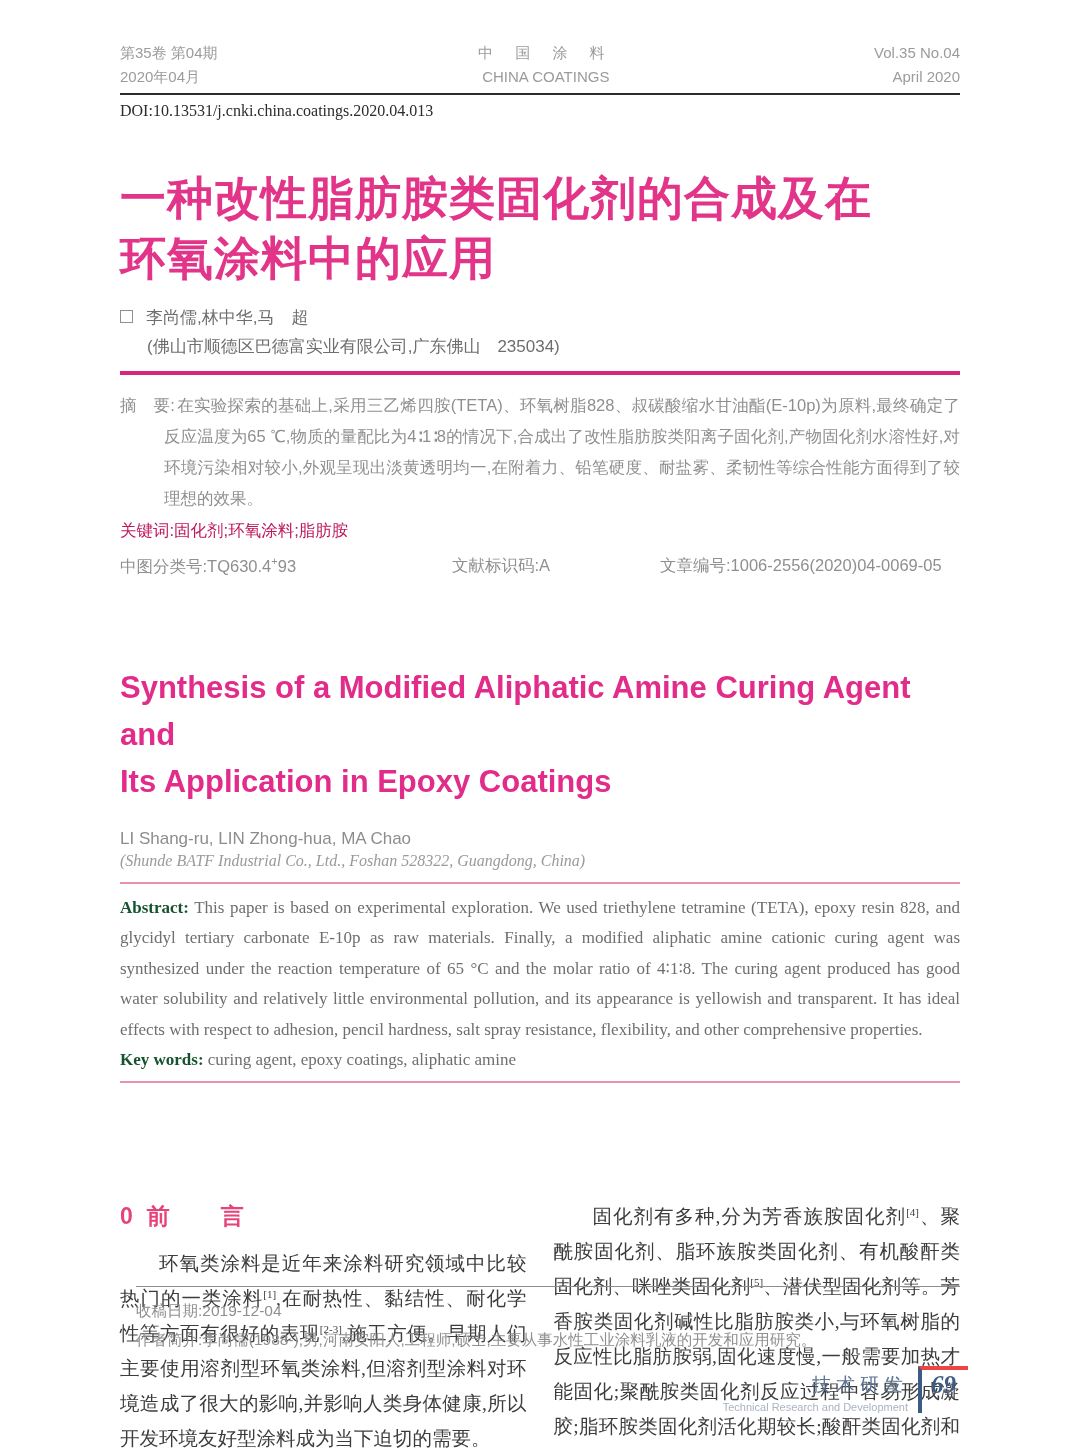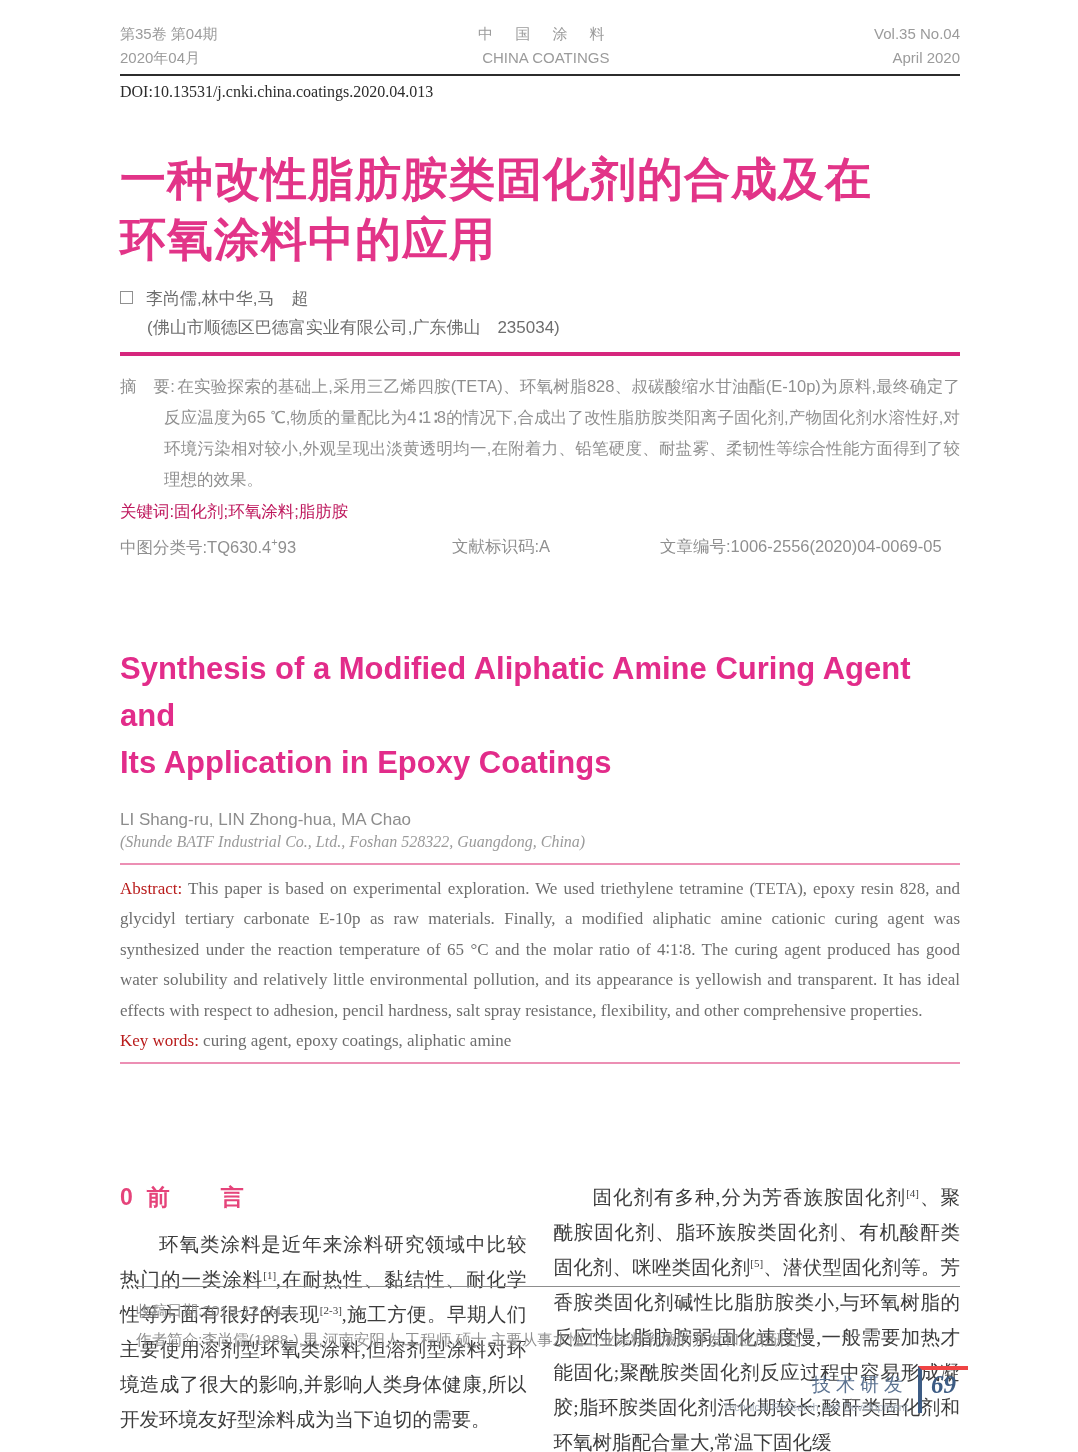--- a/index.html
+++ b/index.html
@@ -3,21 +3,21 @@
 <meta charset="utf-8">
 <style>
   * { margin:0; padding:0; box-sizing:border-box; }
   html,body { background:#ffffff; }
   .page {
     position:relative; width:1078px; height:1452px; margin:0 auto;
     background:#ffffff; overflow:hidden; padding:0 118px 0 120px;
     font-family:"Liberation Sans", sans-serif;
   }
   
-  .jheader { display:flex; justify-content:space-between; padding-top:22px;
+  .jheader { display:flex; justify-content:space-between; padding-top:41px;
     color:#9b9b9b; font-size:15px; line-height:24px;gap:8px; }
   .jheader .c { text-align:center; }
   .jheader .c .cn { letter-spacing:9px; }
   .jheader .r { text-align:right; }
   .header-rule { border:none; border-top:2px solid #2c2c2c; margin-top:4px; }
   .doi { font-family:"Liberation Serif", serif; font-size:16px; color:#2b2b2b; margin-top:7px; }
   
   .cn-title { margin-top:48px; font-size:46px; font-weight:700; color:#e23488;
     line-height:60px; letter-spacing:1px; }
   .authors-row { display:flex; align-items:flex-start; margin-top:18px;
@@ -37,21 +37,21 @@
   .clc-row sup { font-size:11px; }
   
   .en-title { margin-top:86px; font-size:31px; font-weight:700; color:#e22c8a;
     line-height:47px; }
   .en-authors { margin-top:24px; color:#8d8d8d; font-size:17px; }
   .en-affil { margin-top:3px; color:#9a9a9a; font-size:16px; font-style:italic;
     font-family:"Liberation Serif", serif; }
   .rule-thin { border:none; height:2px; background:#ec8fb4; margin-top:12px; }
   .abs-en { margin-top:9px; font-family:"Liberation Serif", serif; font-size:17px;
     line-height:30.5px; color:#6e6e6e; text-align:justify; }
-  .abs-en .lbl, .kw-en .lbl { font-weight:400; color:#b91c1c; }
+  .abs-en .lbl, .kw-en .lbl { font-weight:700; color:#14532d; }
   .kw-en { font-family:"Liberation Serif", serif; font-size:17px; line-height:30.5px;
     color:#6e6e6e; }
   .rule-thin2 { border:none; height:2px; background:#ec8fb4; margin-top:5px; }
   
   .columns { display:flex; gap:27px; margin-top:116px; }
   .col { flex:1 1 0; font-family:"Liberation Serif", serif; font-size:19.5px;
     color:#3c3c3c; line-height:35px; text-align:justify; }
   .sec-head { font-family:"Liberation Sans", sans-serif; color:#e5437a;
     font-size:23px; font-weight:700; margin-bottom:12px; letter-spacing:2px; }
   .sec-head .num { margin-right:14px; letter-spacing:0; }

